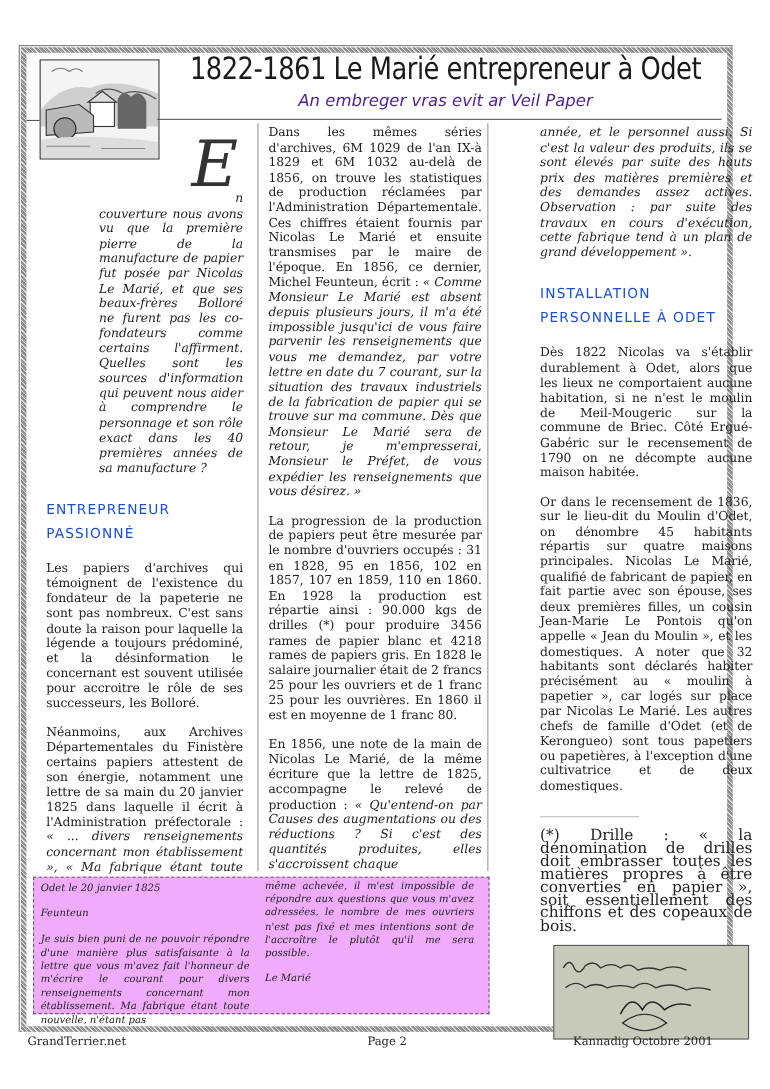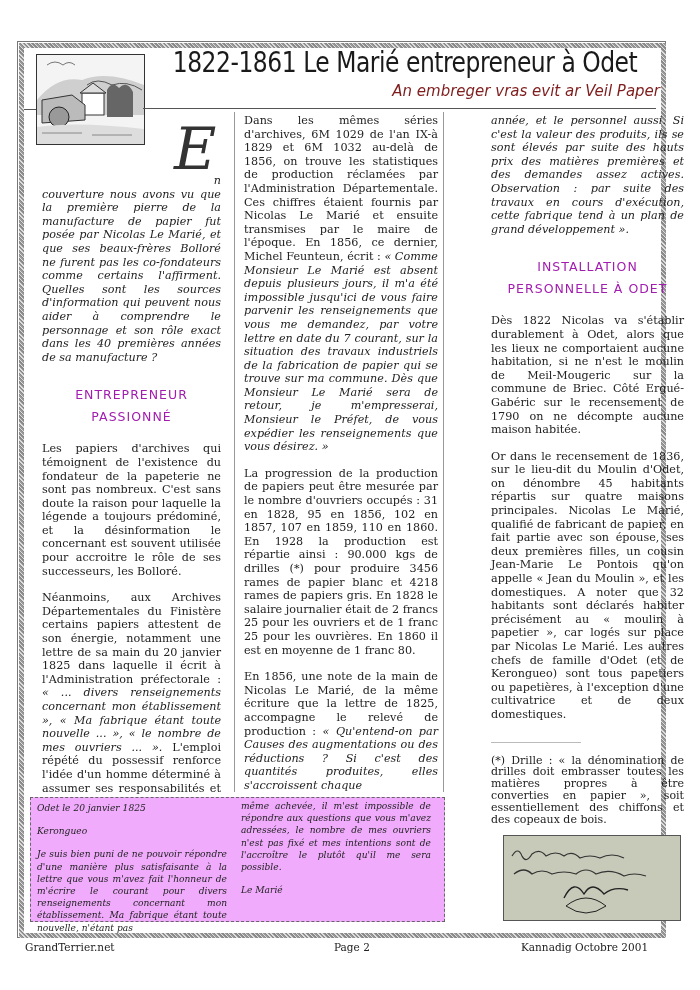--- a/index.html
+++ b/index.html
@@ -7,36 +7,36 @@
            font-family:"DejaVu Serif", serif; color:#222; }
     .frame { position:absolute; left:19px; top:43px; width:637px; height:885px;
              border:5px solid transparent;
              border-image: repeating-linear-gradient(45deg,#888 0 1px,#ddd 1px 2px,#999 2px 3px) 5;
              background:#fff; }
     .frame-outline { position:absolute; left:17px; top:41px; width:647px; height:895px; border:1px solid #777; pointer-events:none; }
     .header-img { position:absolute; left:36px; top:54px; width:107px; height:89px; border:1px solid #333; background:#fafafa; overflow:hidden; }
     .header-img svg { display:block; }
     .title { position:absolute; left:150px; top:46px; width:510px; text-align:center;
              font-family:"DejaVu Sans Condensed","DejaVu Sans", sans-serif; font-size:28px; letter-spacing:-0.5px; color:#1a1a1a; font-weight:normal; transform:scaleX(0.93); transform-origin:center; }
-    .subtitle { position:absolute; left:150px; top:82px; width:510px; text-align:right;
-             font-family:"DejaVu Sans", sans-serif; font-style:italic; font-size:15px; color:#7f1d1d; }
+    .subtitle { position:absolute; left:150px; top:82px; width:510px; text-align:center;
+             font-family:"DejaVu Sans", sans-serif; font-style:italic; font-size:15px; color:#4c1d95; }
     .hrule { position:absolute; left:143px; top:108px; width:513px; height:0; border-top:1px solid #555; }
     .hrule-left { position:absolute; left:24px; top:109px; width:12px; border-top:1px solid #555; }
     .col { position:absolute; font-size:11.2px; line-height:13.6px; text-align:justify; hyphens:manual; }
     .col p { margin:0 0 13px 0; }
     .col1 { left:42px; top:118px; width:179px; }
     .col2 { left:244px; top:114px; width:194px; }
     .col3 { left:451px; top:114px; width:193px;margin-left:40px; }
     .it { font-style:italic; }
     .dropcap { float:left; font-family:"DejaVu Serif", serif; font-style:italic; font-size:58px; line-height:50px; margin:6px 2px 0 132px; color:#333; font-weight:normal; }
     .dropcap-tail { display:block; text-align:right; padding-top:28px; font-style:italic; }
-    .section-heading { text-align:center; font-family:"DejaVu Sans", sans-serif; font-size:12.5px; letter-spacing:1px; line-height:22px; margin:20px 0 14px 0; color:#a21caf; font-weight:normal; }
+    .section-heading { text-align:left; font-family:"DejaVu Sans", sans-serif; font-size:12.5px; letter-spacing:1px; line-height:22px; margin:20px 0 14px 0; color:#1d4ed8; font-weight:normal; }
     .col-divider { position:absolute; top:112px; width:0; border-left:1px solid #999; }
     .footnote-rule { width:90px; border-top:1px solid #bbb; margin:20px 0 12px 0; }
-    .footnote { font-size:11px; line-height:11.8px; }
+    .footnote { font-size:14px; line-height:11.8px; }
     .sig-img { margin:10px 0 0 12px; width:176px; height:84px; background:#c9cbbd; border:1px solid #555; position:relative; overflow:hidden; }
     .letter-box { position:absolute; left:30px; top:797px; width:413px; height:123px; background:#f0abfc; border:1px dashed #666;
                   font-size:9.1px; line-height:12.2px; font-style:italic; color:#222; }
     .letter-col { position:absolute; top:4px; width:190px; text-align:justify; }
     .letter-col p { margin:0 0 11px 0; }
     .lc1 { left:6px; }
     .lc2 { left:210px; top:2px; }
     .footer { position:absolute; top:941px; font-size:10.5px; color:#222; }
     .f-left { left:25px; } .f-center { left:334px; } .f-right { left:521px; }
   </style>
@@ -67,21 +67,21 @@
 <div class="hrule-left"></div>
 <div class="hrule"></div>
 
 <div class="col-divider" style="left:234px;height:680px;"></div>
 <div class="col-divider" style="left:443px;height:680px;"></div>
 
 <div class="col col1">
   <div>
     <span class="dropcap">E</span>
     <span class="dropcap-tail">n</span>
-    <p class="it" style="clear:both;">couverture nous avons vu que la première pierre de la manufacture de papier fut posée par Nicolas Le Marié, et que ses beaux-frères Bolloré ne furent pas les co-fondateurs comme certains l'affirment. Quelles sont les sources d'information qui peuvent nous aider à comprendre le personnage et son rôle exact dans les 40 premières années de sa manufacture ?</p>
+    <p class="it" style="clear:both;margin-left:48px;">couverture nous avons vu que la première pierre de la manufacture de papier fut posée par Nicolas Le Marié, et que ses beaux-frères Bolloré ne furent pas les co-fondateurs comme certains l'affirment. Quelles sont les sources d'information qui peuvent nous aider à comprendre le personnage et son rôle exact dans les 40 premières années de sa manufacture ?</p>
   </div>
   <div class="section-heading">
     <span>ENTREPRENEUR</span><br>
     <span>PASSIONNÉ</span>
   </div>
   <p>Les papiers d'archives qui témoignent de l'existence du fondateur de la papeterie ne sont pas nombreux. C'est sans doute la raison pour laquelle la légende a toujours prédominé, et la désinformation le concernant est souvent utilisée pour accroitre le rôle de ses successeurs, les Bolloré.</p>
   <p><span>Néanmoins, aux Archives Départementales du Finistère certains papiers attestent de son énergie, notamment une lettre de sa main du 20 janvier 1825 dans laquelle il écrit à l'Administration préfectorale : </span><span class="it">« ... divers renseignements concernant mon établissement », « Ma fabrique étant toute nouvelle ... », « le nombre de mes ouvriers ... ».</span><span> L'emploi répété du possessif renforce l'idée d'un homme déterminé à assumer ses responsabilités et ses projets d'entreprise.</span></p>
 </div>
 
 <div class="col col2">
@@ -107,21 +107,21 @@
       <path d="M10 38 q10 -8 18 0 q10 -6 20 0 q12 -4 24 0 q10 -8 20 0 q14 -6 28 2 q10 -4 22 0" stroke="#333" fill="none" stroke-width="1.2"></path>
       <path d="M60 62 q10 -20 20 -4 q8 -14 20 0 q10 -8 24 -4" stroke="#222" fill="none" stroke-width="1.4"></path>
       <path d="M62 70 q20 -16 40 0 q-20 14 -40 0 z" stroke="#222" fill="none" stroke-width="1"></path>
     </svg>
   </div>
 </div>
 
 <div class="letter-box">
   <div class="letter-col lc1">
     <p>Odet le 20 janvier 1825</p>
-    <p>Kerongueo</p>
+    <p>Feunteun</p>
     <p>Je suis bien puni de ne pouvoir répondre d'une manière plus satisfaisante à la lettre que vous m'avez fait l'honneur de m'écrire le courant pour divers renseignements concernant mon établissement. Ma fabrique étant toute nouvelle, n'étant pas</p>
   </div>
   <div class="letter-col lc2">
     <p>même achevée, il m'est impossible de répondre aux questions que vous m'avez adressées, le nombre de mes ouvriers n'est pas fixé et mes intentions sont de l'accroître le plutôt qu'il me sera possible.</p>
     <p>Le Marié</p>
   </div>
 </div>
 
 <div class="footer f-left">GrandTerrier.net</div>
 <div class="footer f-center">Page 2</div>

